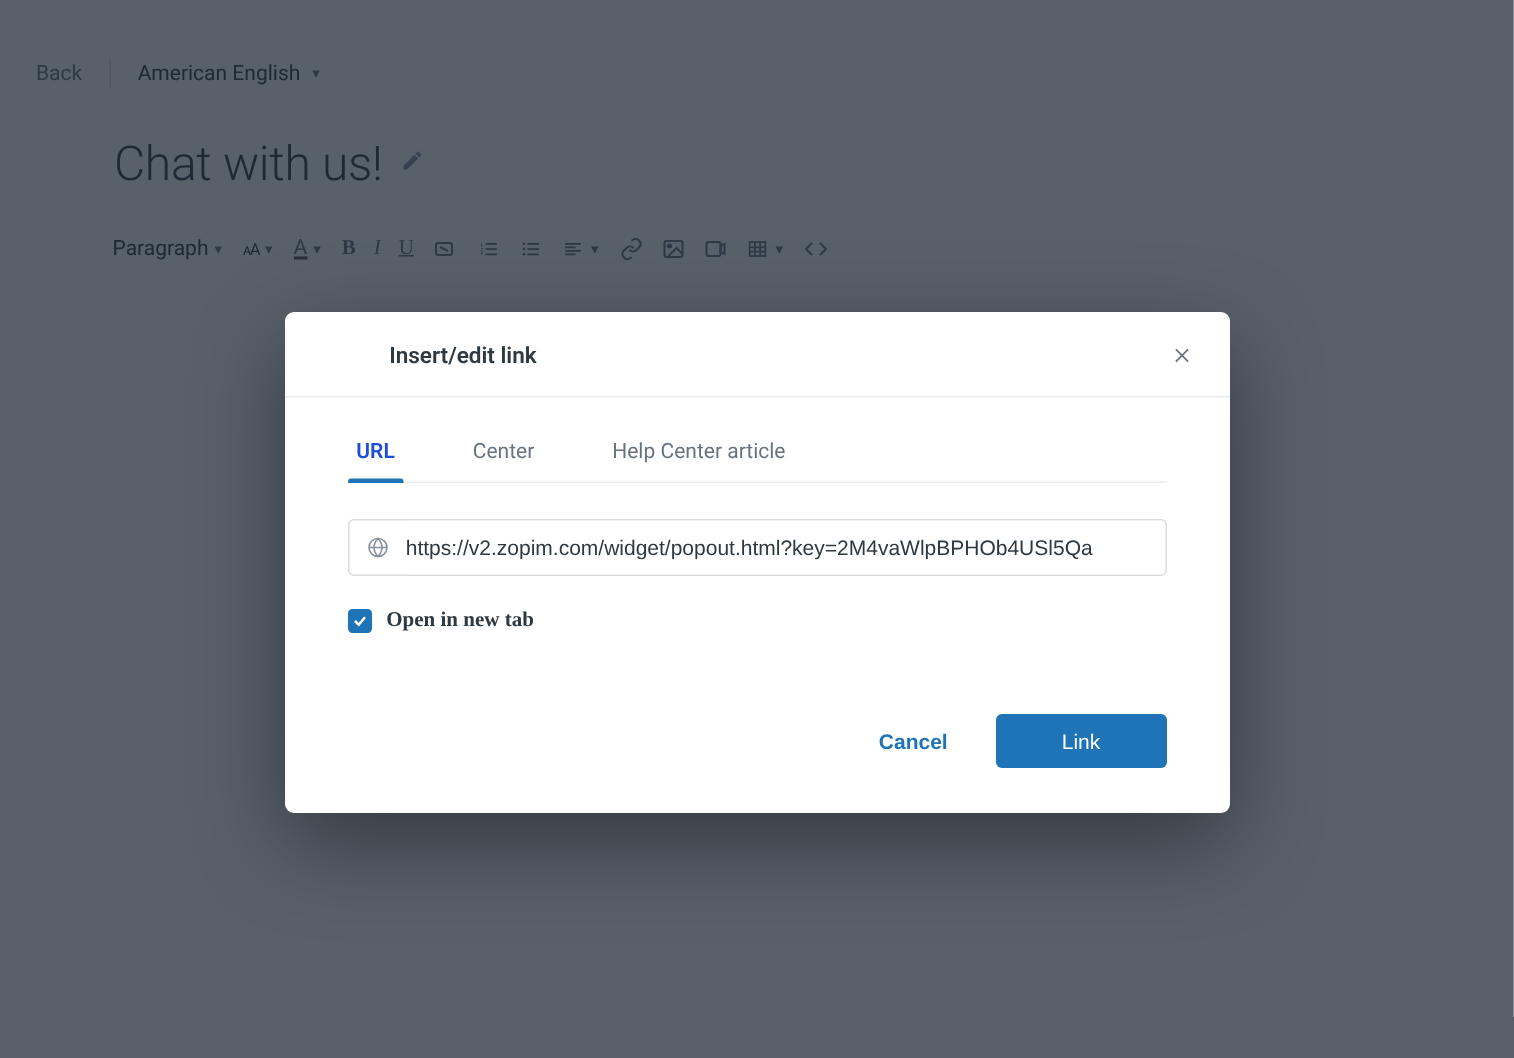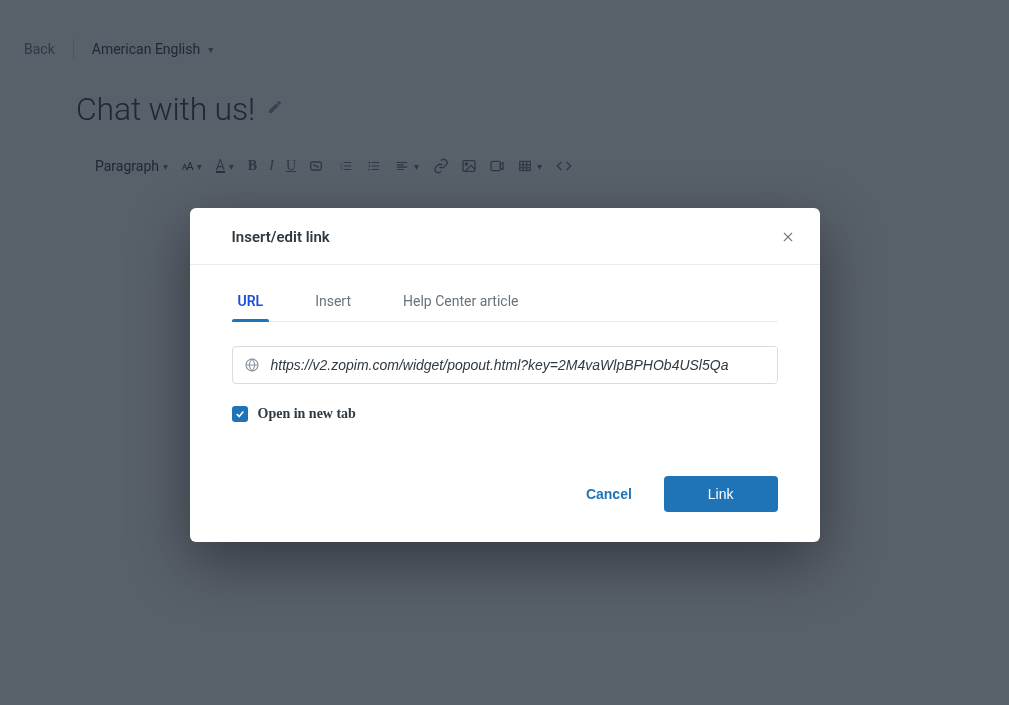--- a/index.html
+++ b/index.html
@@ -56,21 +56,20 @@
   .pencil {
     color: #87929d;
     font-size: 15px;
   }
   .toolbar {
     display: flex;
     align-items: center;
     gap: 14px;
     padding: 10px 0 14px 75px;
     color: #68737d;
-    margin-left: 20px;
   }
   .tb-group {
     display: flex;
     align-items: center;
     gap: 12px;
   }
   .tb-label {
     font-size: 14px;
     color: #2f3941;
     display: flex;
@@ -121,20 +120,21 @@
     display: flex;
     align-items: center;
     justify-content: space-between;
     padding: 20px 24px 18px 42px;
     border-bottom: 1px solid #e9ebed;
   }
   .modal-title {
     font-size: 15px;
     font-weight: 600;
     color: #2f3941;
+    margin-left: 28px;
   }
   .close-x {
     cursor: pointer;
     color: #68737d;
     width: 16px;
     height: 16px;
     display: inline-flex;
     align-items: center;
     justify-content: center;
   }
@@ -184,21 +184,20 @@
   }
   .url-prefix svg { width: 16px; height: 16px; }
   .url-input {
     flex: 1;
     border: none;
     outline: none;
     font-size: 14px;
     color: #2f3941;
     padding: 10px 12px 10px 0;
     text-overflow: ellipsis;
-    font-style: italic;
   }
   .field-label {
     font-size: 14px;
     font-weight: 600;
     color: #2f3941;
     margin-bottom: 8px;
   }
   .text-input {
     width: 100%;
     border: 1px solid #d8dcde;
@@ -373,21 +372,21 @@
       <span class="close-x">
         <svg viewBox="0 0 24 24" fill="none" stroke="currentColor" stroke-width="2">
             <line x1="5" y1="5" x2="19" y2="19"></line>
             <line x1="19" y1="5" x2="5" y2="19"></line>
           </svg>
       </span>
     </div>
     <div class="modal-body">
       <div class="tabs">
         <div class="tab active">URL</div>
-        <div class="tab">Insert</div>
+        <div class="tab">Center</div>
         <div class="tab">Help Center article</div>
       </div>
 
       <div class="url-field">
         <span class="url-prefix">
           <svg viewBox="0 0 24 24" fill="none" stroke="currentColor" stroke-width="1.6">
               <circle cx="12" cy="12" r="9"></circle>
               <path d="M3 12h18"></path>
               <path d="M12 3c2.5 2.7 4 5.8 4 9s-1.5 6.3-4 9c-2.5-2.7-4-5.8-4-9s1.5-6.3 4-9z"></path>
             </svg>

